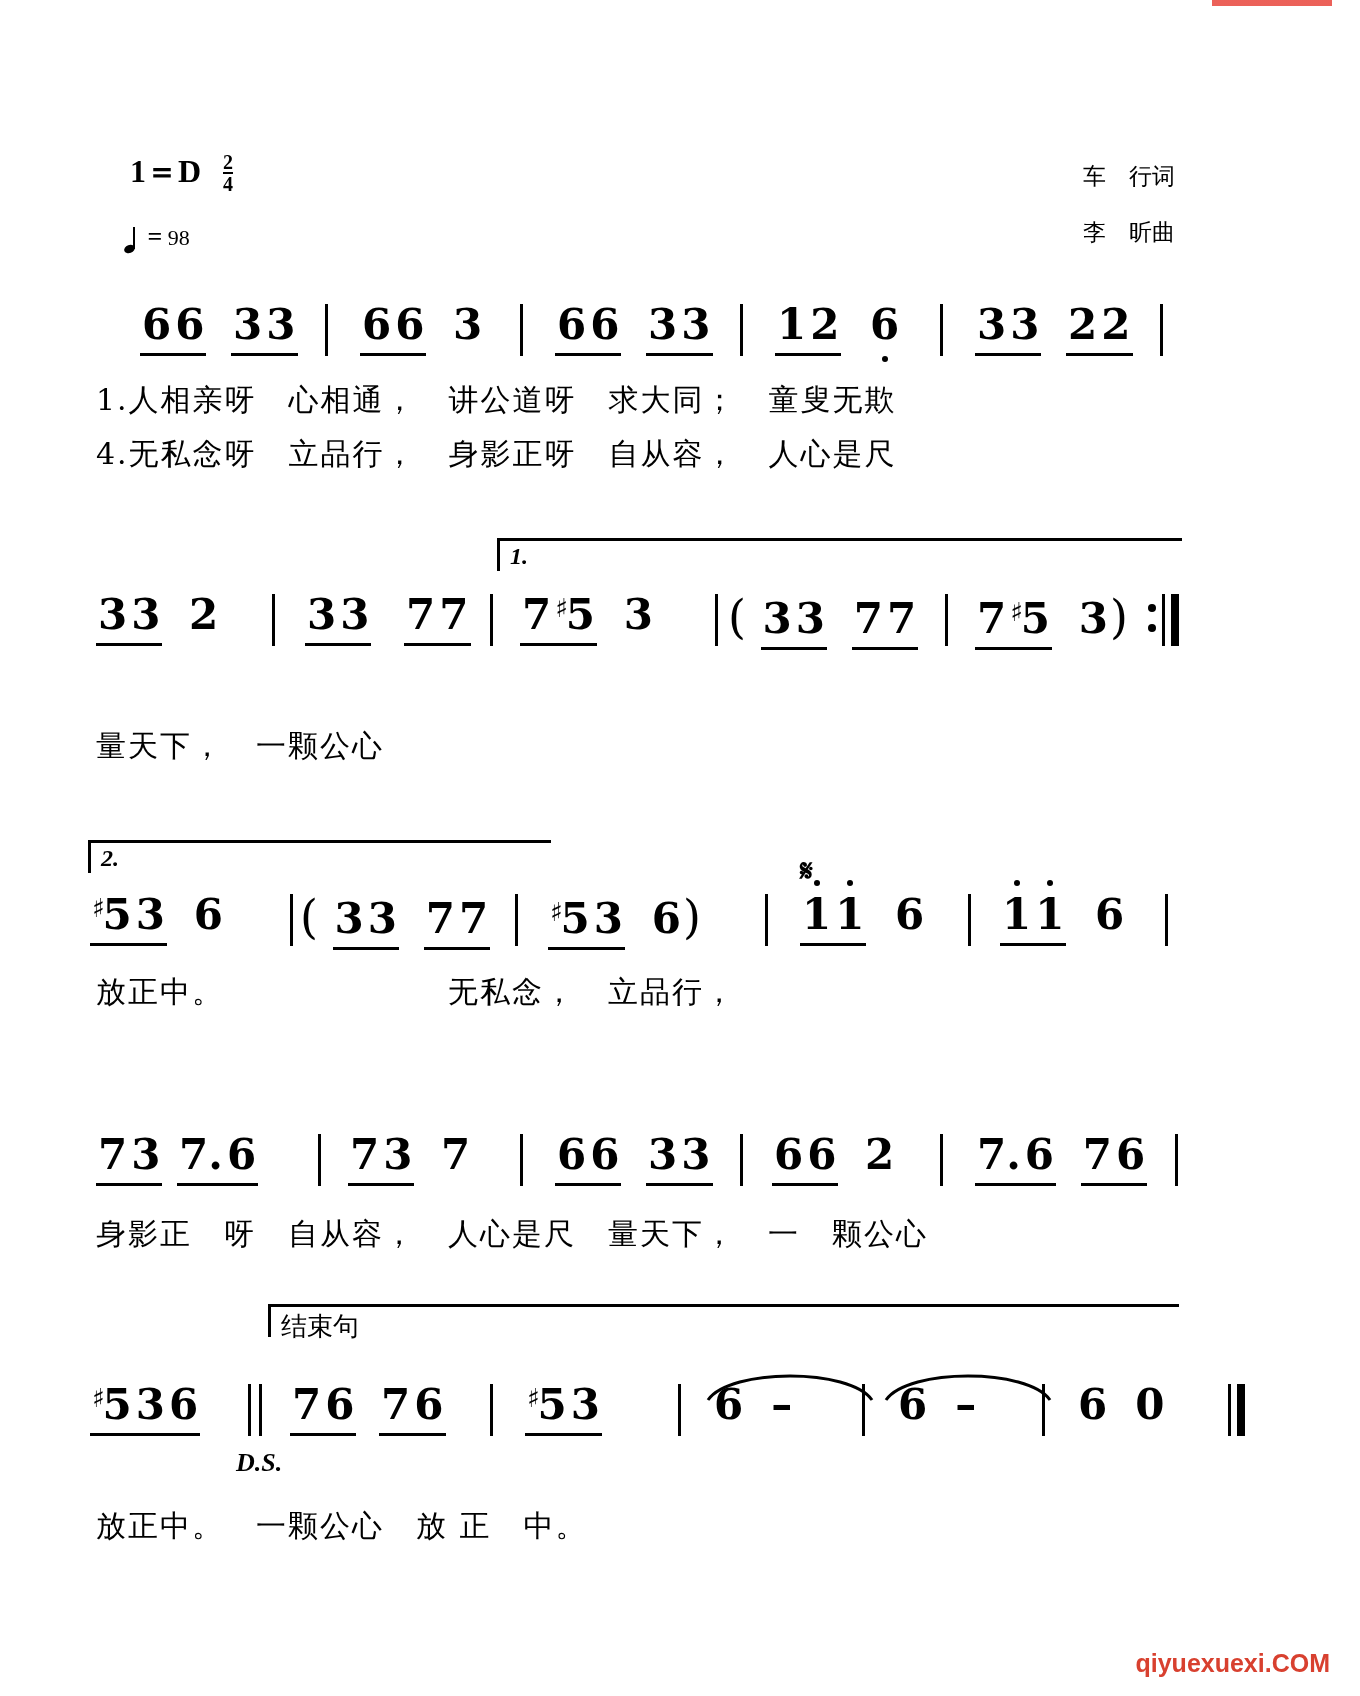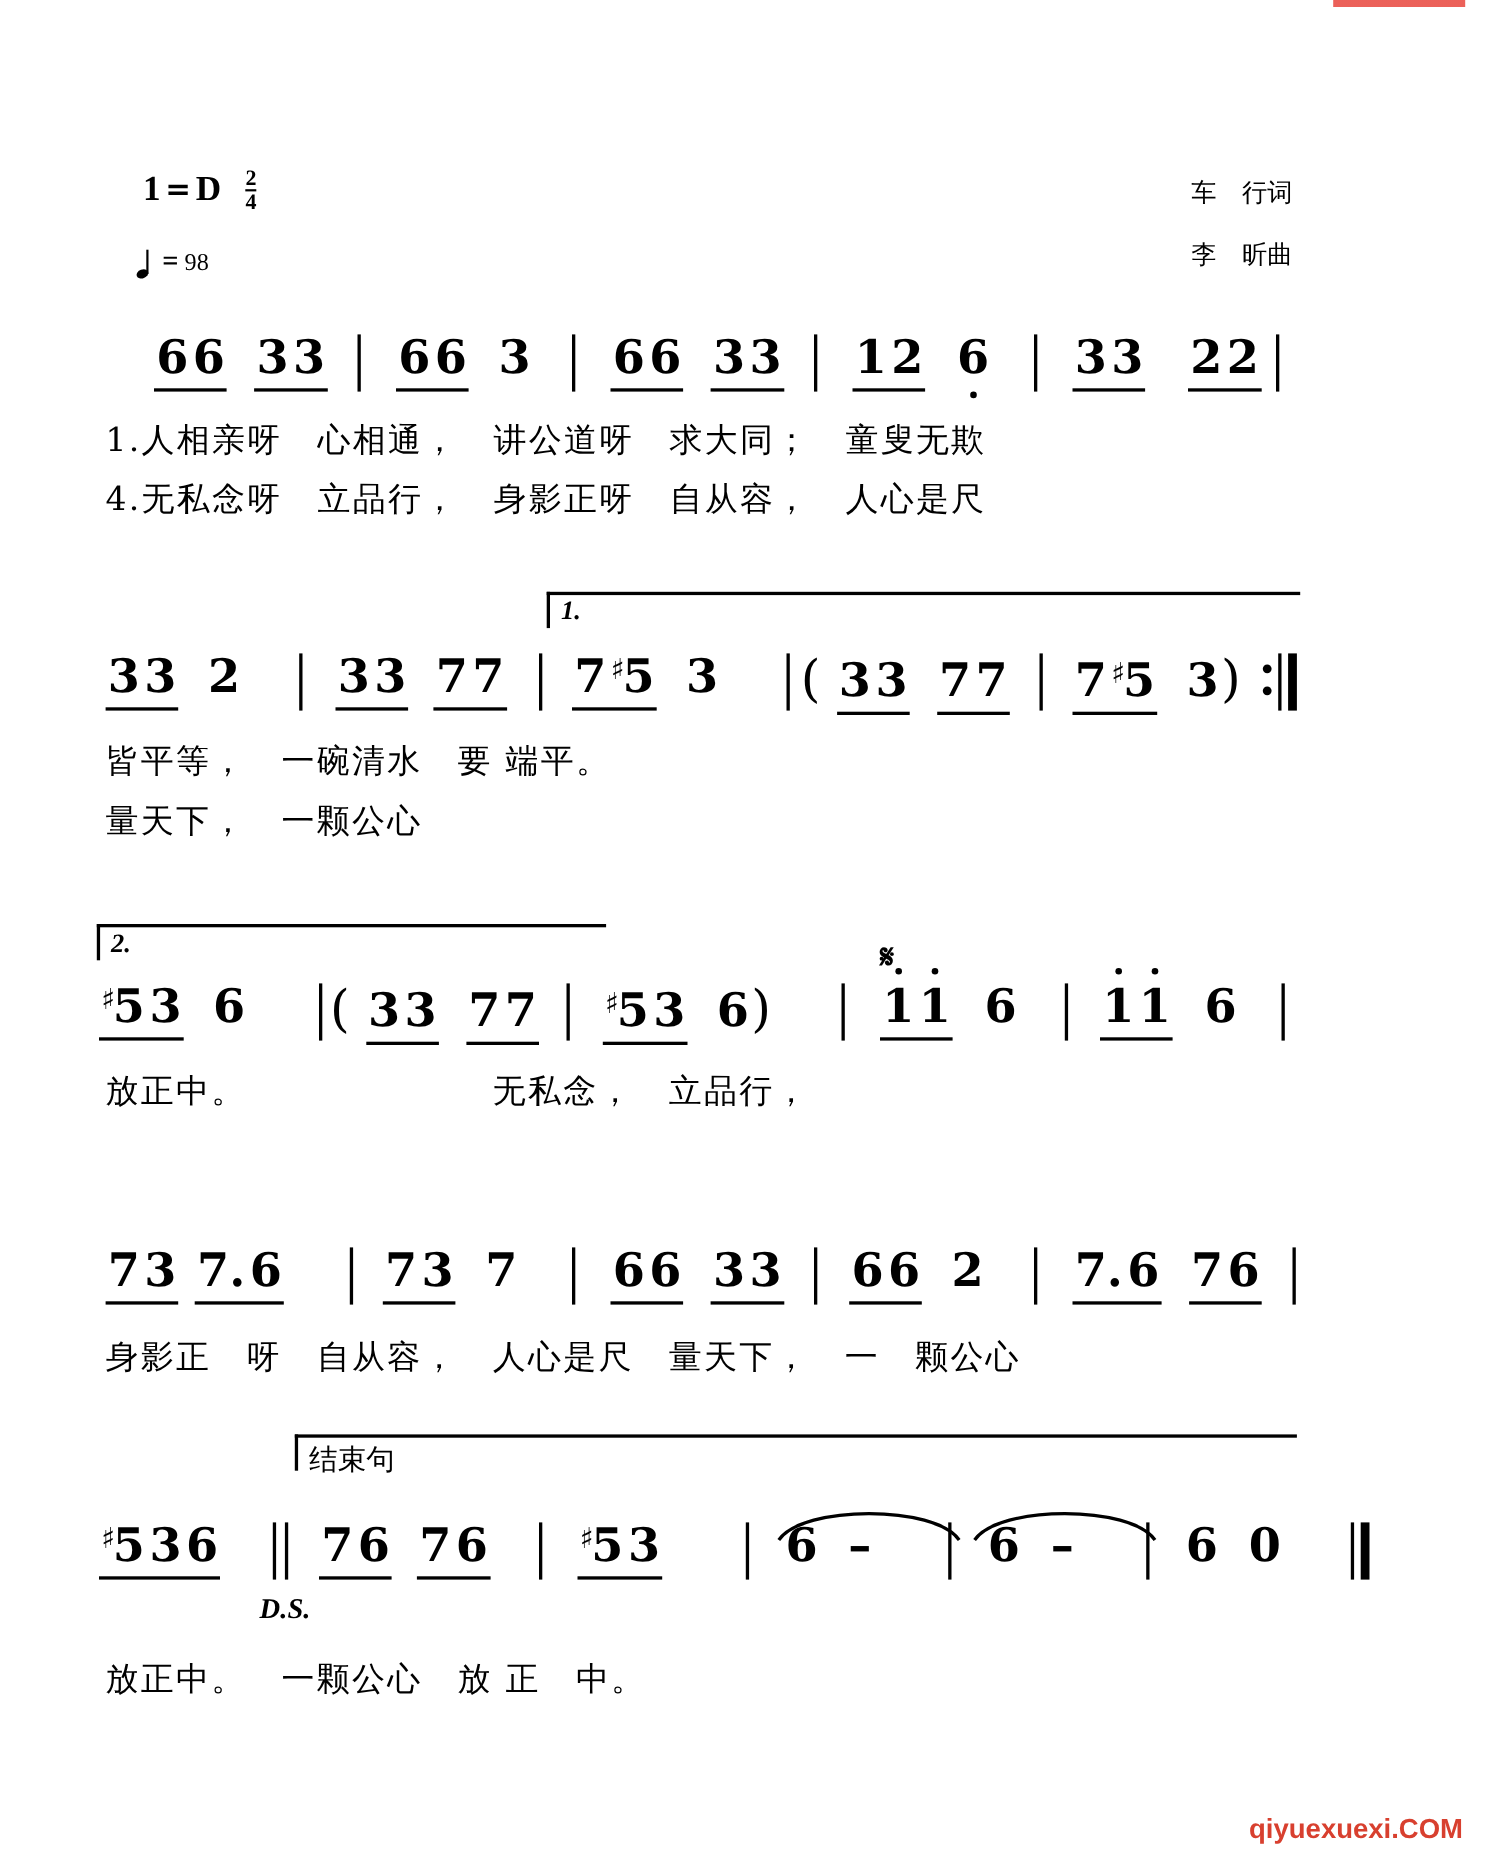--- a/index.html
+++ b/index.html
@@ -271,41 +271,41 @@
         <span class="beam-group" style="margin-left:10px;"><span class="n">3</span><span class="n">3</span></span>
       </div>
       <div class="bar" style="left:740px;"></div>
       <div class="cell" style="left:775px;">
         <span class="beam-group"><span class="n">1</span><span class="n">2</span></span>
         <span class="n dot-low" style="margin-left:14px;">6</span>
       </div>
       <div class="bar" style="left:940px;"></div>
       <div class="cell" style="left:975px;">
         <span class="beam-group"><span class="n">3</span><span class="n">3</span></span>
-        <span class="beam-group" style="margin-left:24px;text-decoration:underline;"><span class="n">2</span><span class="n">2</span></span>
+        <span class="beam-group" style="margin-left:10px;text-decoration:underline;"><span class="n">2</span><span class="n">2</span></span>
       </div>
       <div class="bar" style="left:1160px;"></div>
     </div>
     <div class="lyrics" style="left:96px; top:80px;">1.人相亲呀　心相通，　讲公道呀　求大同；　童叟无欺</div>
     <div class="lyrics" style="left:96px; top:134px;">4.无私念呀　立品行，　身影正呀　自从容，　人心是尺</div>
   </div>
 
   <div class="system" style="top:590px;">
     <div class="volta" style="left:497px; top:-52px; width:682px;">
       <span>1.</span>
     </div>
     <div class="notes-row">
       <div class="cell" style="left:96px;">
         <span class="beam-group"><span class="n">3</span><span class="n">3</span></span>
         <span class="n" style="margin-left:12px;">2</span>
       </div>
       <div class="bar" style="left:272px;"></div>
       <div class="cell" style="left:305px;">
         <span class="beam-group"><span class="n">3</span><span class="n">3</span></span>
-        <span class="beam-group" style="margin-left:8px;"><span class="n">7</span><span class="n">7</span></span>
+        <span class="beam-group" style="margin-left:18px;"><span class="n">7</span><span class="n">7</span></span>
       </div>
       <div class="bar" style="left:490px;"></div>
       <div class="cell" style="left:520px;">
         <span class="beam-group"><span class="n">7</span><span class="n"><span class="sharp">♯</span>5</span></span>
         <span class="n" style="margin-left:12px;">3</span>
       </div>
       <div class="bar" style="left:715px;"></div>
       <div class="cell" style="left:728px;">
         <span class="paren">(</span>
         <span class="beam-group"><span class="n">3</span><span class="n">3</span></span>
@@ -316,21 +316,20 @@
         <span class="beam-group"><span class="n">7</span><span class="n"><span class="sharp">♯</span>5</span></span>
         <span class="n" style="margin-left:12px;">3</span><span class="paren">)</span>
       </div>
       <div class="repeat-end" style="left:1148px; width:34px;">
         <s class="d" style="left:0; top:14px;"></s>
         <s class="d" style="left:0; top:34px;"></s>
         <i class="thin" style="left:14px;"></i>
         <i class="thick" style="left:23px;"></i>
       </div>
     </div>
-    <div class="lyrics" style="left:96px; top:82px;">皆平等，　一碗清水　要 端平。</div>
     <div class="lyrics" style="left:96px; top:136px;">量天下，　一颗公心</div>
   </div>
 
   <div class="system" style="top:890px;">
     <div class="volta plain" style="left:88px; top:-50px; width:460px;">
       <span style="font-style:italic; font-weight:bold; font-size:24px; font-family:'Liberation Serif',serif;">2.</span>
     </div>
     <div class="segno" style="left:800px; top:-36px;">𝄋</div>
     <div class="notes-row">
       <div class="cell" style="left:90px;">

